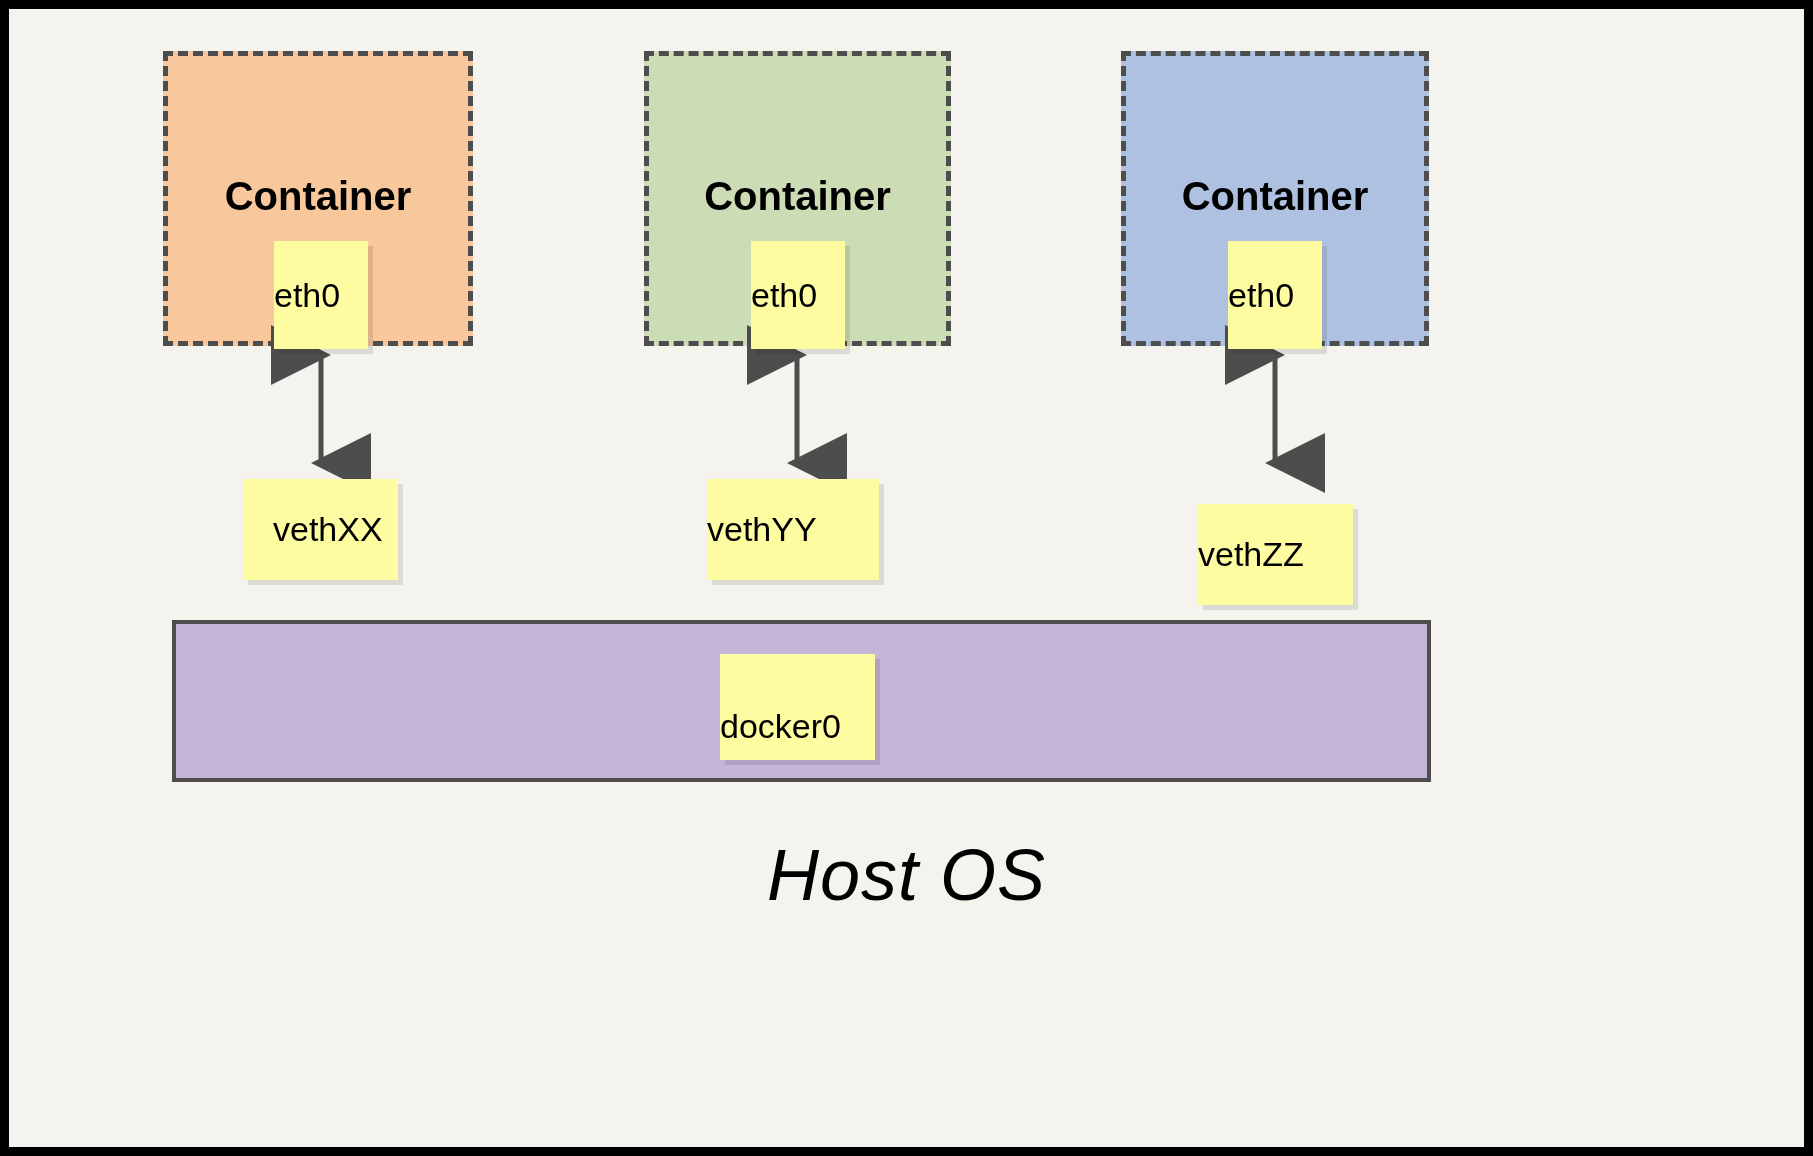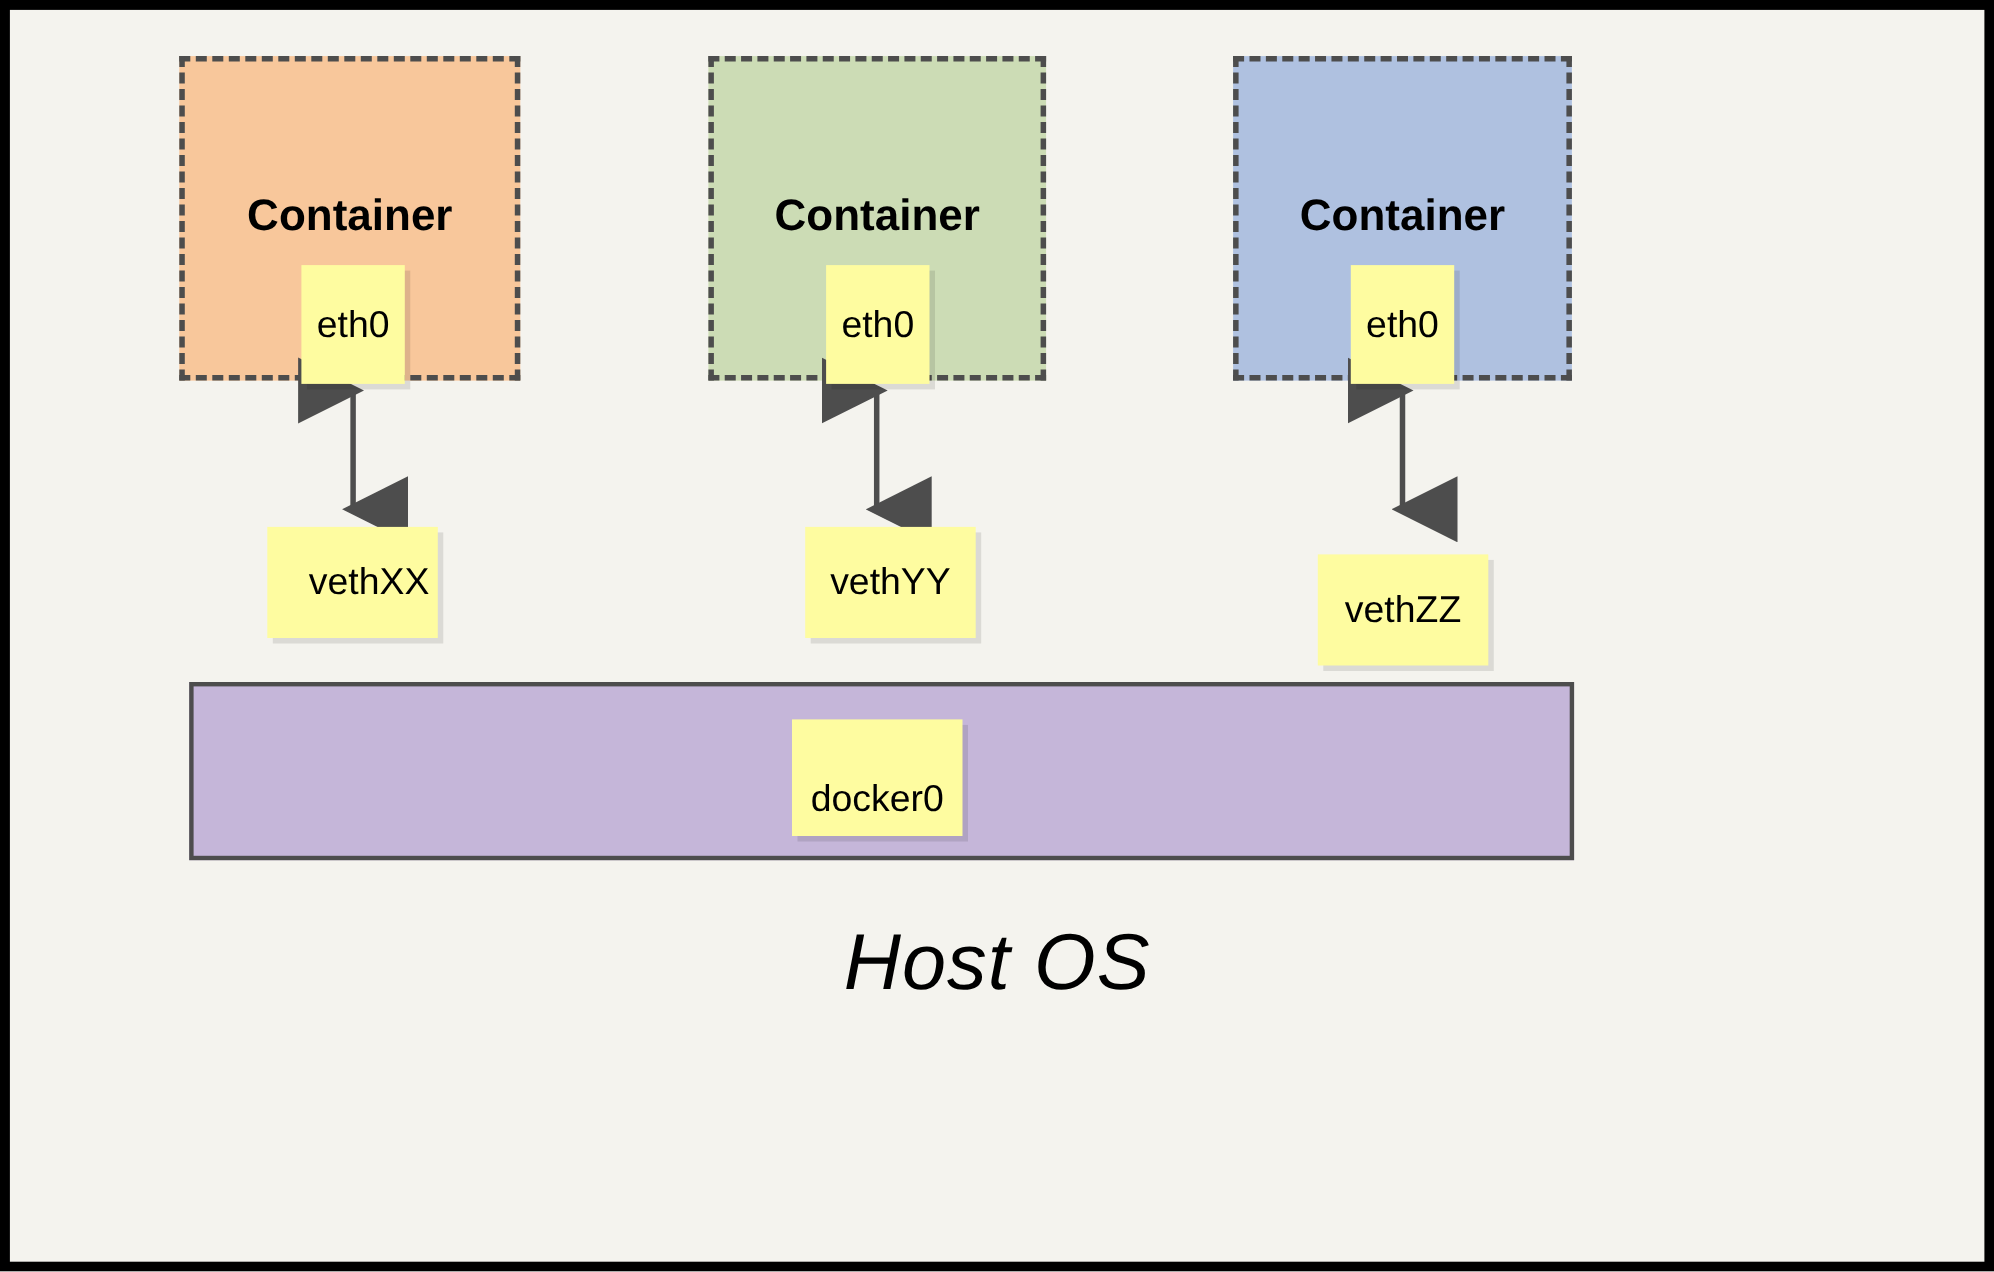--- a/index.html
+++ b/index.html
@@ -37,21 +37,20 @@
   }
 
   
   .note {
     position: absolute;
     box-sizing: border-box;
     background: #FEFCA0;
     box-shadow: 5px 5px 0 rgba(0,0,0,0.10);
     display: flex;
     align-items: center;
-    justify-content: center;
     font-size: 34px;
     color: #000000;
     z-index: 6;
   }
 
   
   #docker0-bar {
     position: absolute;
     box-sizing: border-box;
     background: #C5B6D9;
@@ -156,21 +155,21 @@
   </div>
 
   <div class="note" style="left:1219px; top:232px; width:94px; height:108px;">
     <span>eth0</span>
   </div>
 
   <div class="note" style="left:234px; top:470px; width:155px; height:101px;padding-left:30px;">
     <span>vethXX</span>
   </div>
 
-  <div class="note" style="left:723px; top:470px; width:155px; height:101px;">
+  <div class="note" style="left:698px; top:470px; width:172px; height:101px;">
     <span>vethYY</span>
   </div>
 
   <div class="note" style="left:1189px; top:470px; width:155px; height:101px;margin-top:25px;">
     <span>vethZZ</span>
   </div>
 
   <div class="note" style="left:711px; top:645px; width:155px; height:106px; align-items:flex-end; padding-bottom:14px;">
     <span>docker0</span>
   </div>

